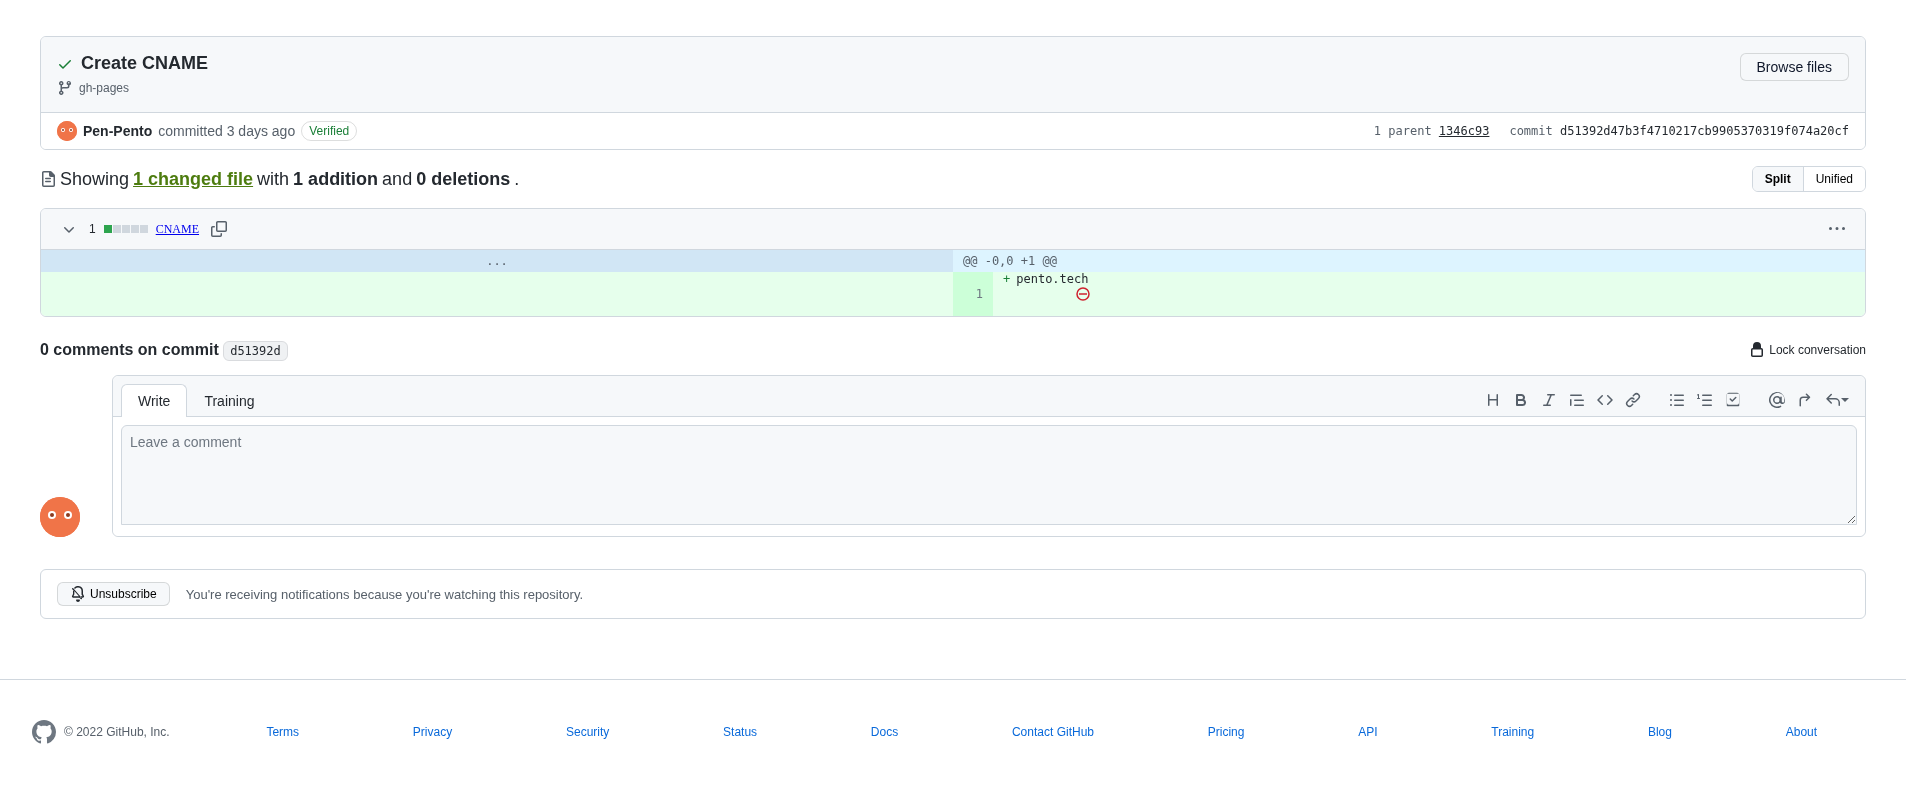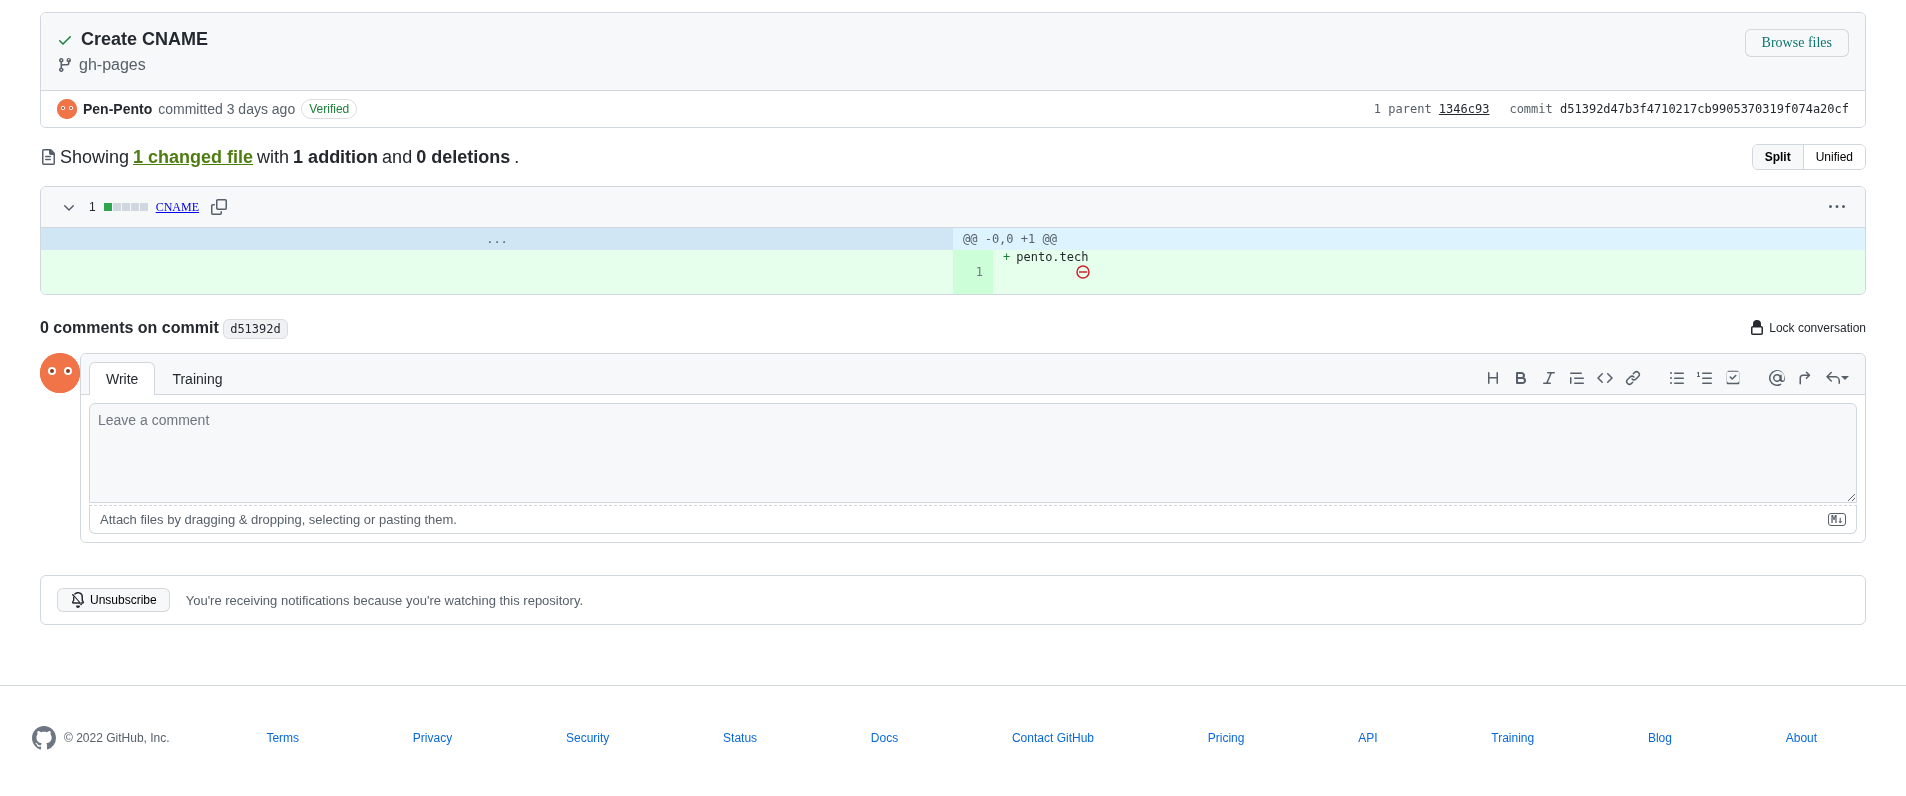--- a/index.html
+++ b/index.html
@@ -13,21 +13,21 @@
 .container {
   max-width: 1890px;
   margin: 0 auto;
   padding: 0 32px;
 }
 
 
 .commit-box {
   border: 1px solid #d0d7de;
   border-radius: 6px;
-  margin-top: 12px;
+  margin-top: 36px;
   overflow: hidden;
 }
 .commit-header-top {
   background: #f6f8fa;
   padding: 16px;
   display: flex;
   justify-content: space-between;
   align-items: flex-start;
 }
 .commit-title-row {
@@ -38,40 +38,39 @@
 }
 .commit-title {
   font-size: 18px;
   font-weight: 600;
   color: #24292f;
 }
 .branch-row {
   display: flex;
   align-items: center;
   gap: 6px;
-  font-size: 16px;
+  font-size: 12px;
   color: #57606a;
 }
 .branch-row a {
   color: #57606a;
   text-decoration: none;
 }
 .btn {
   background: #f6f8fa;
   border: 1px solid rgba(27,31,36,0.15);
   border-radius: 6px;
   padding: 5px 16px;
   font-size: 14px;
   font-weight: 500;
   cursor: pointer;
 }
 .btn-link {
-  color: #0f766e;
+  color: #0f172a;
   font-weight: 500;
-  font-family: Liberation Serif, serif;
 }
 .commit-meta-row {
   display: flex;
   justify-content: space-between;
   align-items: center;
   padding: 8px 16px;
   border-top: 1px solid #d0d7de;
   background: #fff;
 }
 .commit-meta-left {
@@ -238,23 +237,23 @@
   display: flex;
   align-items: center;
   gap: 4px;
   color: #24292f;
   font-size: 12px;
   text-decoration: none;
 }
 
 .comment-form-row {
   display: flex;
-  gap: 0;
+  gap: 32px;
   margin-top: 16px;
-  align-items: flex-start;
+  align-items: flex-end;
 }
 .comment-avatar {
   width: 40px;
   height: 40px;
   border-radius: 50%;
   background: #f07448;
 }
 .comment-box {
   flex: 1;
   border: 1px solid #d0d7de;
@@ -616,24 +615,20 @@
                 </svg>
                 <svg width="8" height="8" viewBox="0 0 8 8" fill="#57606a">
                   <path d="M4 6L0 2h8z"></path>
                 </svg>
               </button>
           </div>
         </div>
       </div>
       <div class="comment-body">
         <textarea class="comment-textarea" placeholder="Leave a comment" style=""></textarea>
-        <div class="attach-hint">
-          <span>Attach files by dragging &amp; dropping, selecting or pasting them.</span>
-          <span class="md-badge">M↓</span>
-        </div>
       </div>
     </div>
   </div>
 
   <div class="subscribe-box">
     <button class="btn-small">
       <svg width="16" height="16" viewBox="0 0 16 16" fill="#24292f">
           <path d="M8 1.5c-.997 0-1.895.416-2.534 1.086A.75.75 0 014.38 1.55 5 5 0 0113 5v3l.941 1.88a1.25 1.25 0 01-1.118 1.81h-1.803a.75.75 0 010-1.5h1.52L11.6 8.67A.75.75 0 0111.5 8.3V5a3.5 3.5 0 00-3.5-3.5zM3.28 2.22a.75.75 0 00-1.06 1.06l1.56 1.56A5 5 0 003 5v3l-.941 1.88A1.25 1.25 0 003.177 11.69h6.263l1.28 1.28a.75.75 0 101.06-1.06L3.28 2.22zm5.66 7.97H3.397l.862-1.724a.75.75 0 00.08-.336V5c0-.041.001-.081.004-.121L8.94 10.19zM8 16a2 2 0 001.985-1.75.75.75 0 00-.744-.838h-2.482a.75.75 0 00-.744.838A2 2 0 008 16z"></path>
         </svg>
       <span>Unsubscribe</span>

